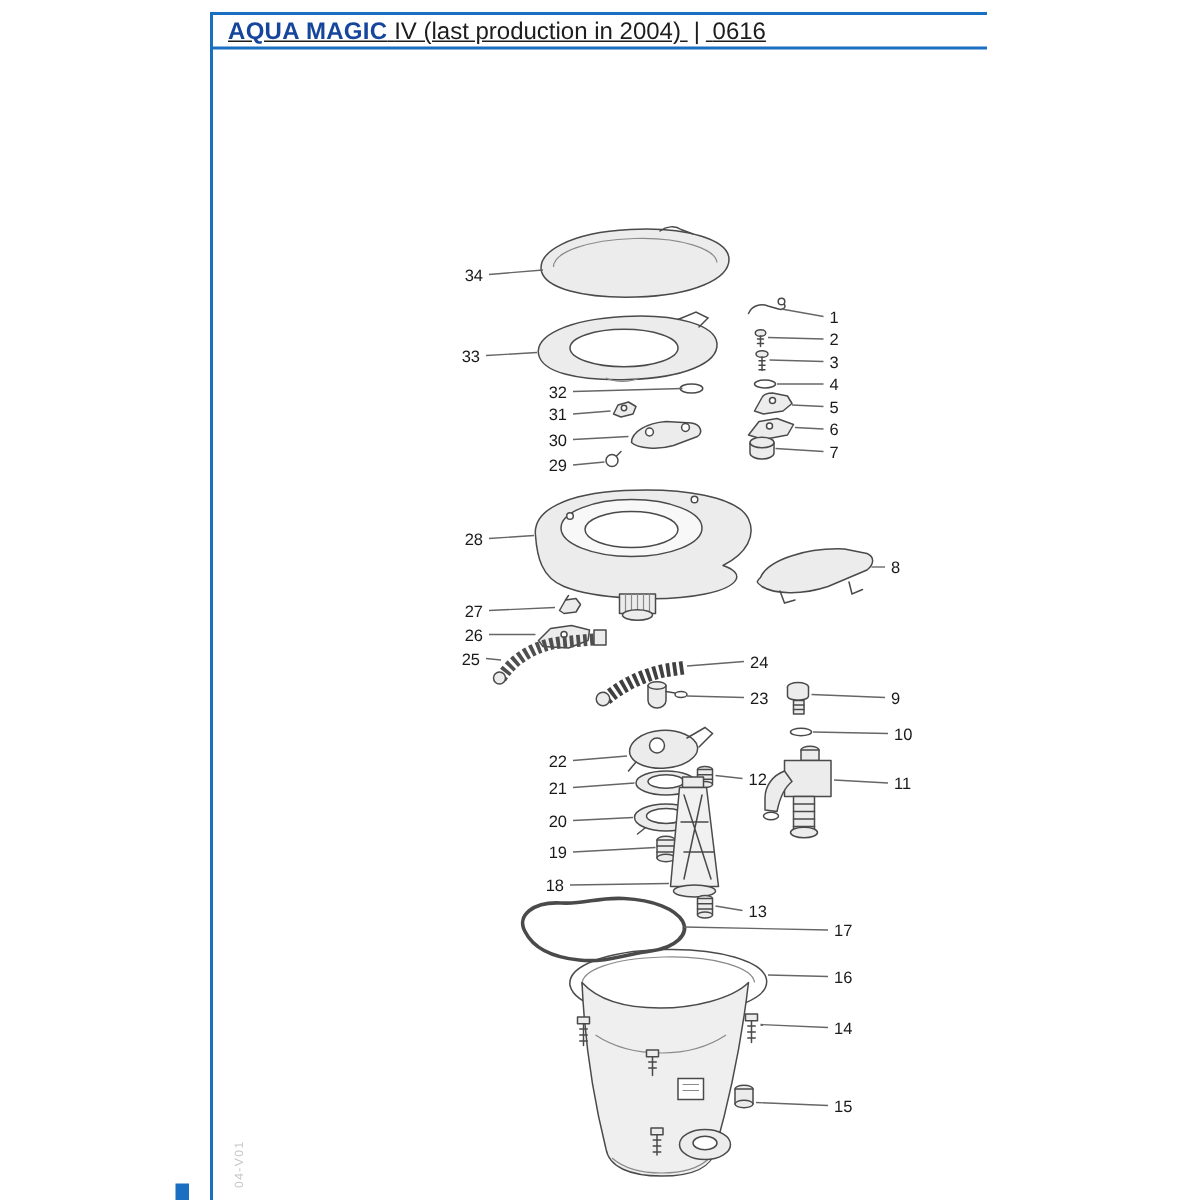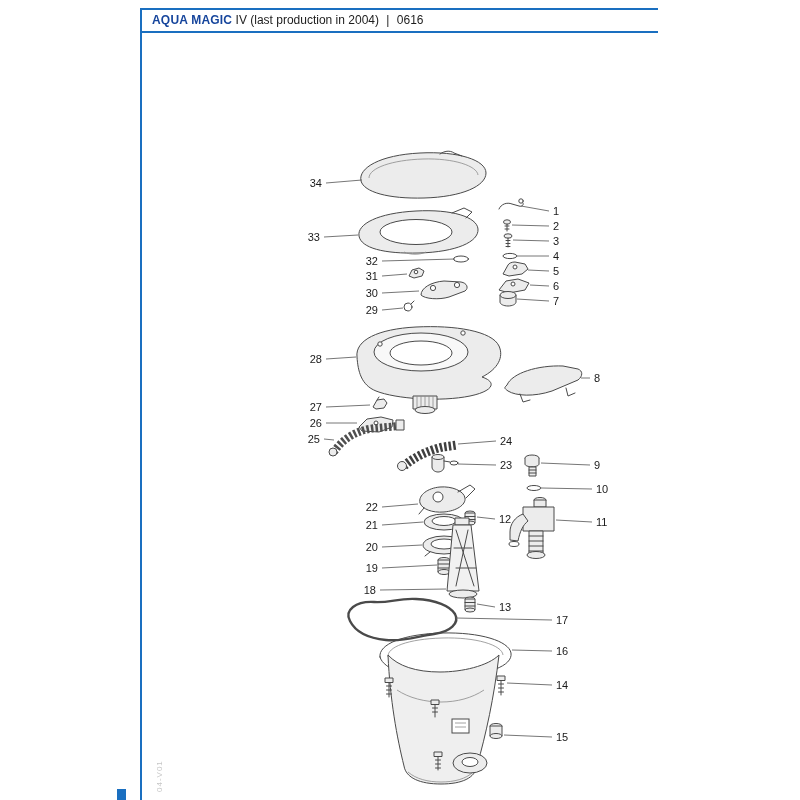--- a/index.html
+++ b/index.html
@@ -4,21 +4,21 @@
 <style>
   html,body { margin:0; padding:0; background:#fff; }
   .page {
     position:relative; width:800px; height:800px; background:#fff;
     font-family:"Liberation Sans", sans-serif; overflow:hidden;
   }
   .vline  { position:absolute; left:140px; top:8px; bottom:0; width:2px; background:var(--accent-blue,#1a6fc0); }
   .hrule  { position:absolute; left:140px; width:518px; height:2px; background:var(--accent-blue,#1a6fc0); }
   .hrule.top    { top:8px; }
   .hrule.bottom { top:31px; }
-  .title-row { position:absolute; left:152px; top:13px; font-size:12px; color:#1d1d1d; white-space:nowrap; }
+  .title-row { position:absolute; left:152px; top:13px; font-size:16px; color:#1d1d1d; white-space:nowrap;text-decoration:underline; }
   .brand { font-weight:bold; color:var(--brand-navy,#16459c); letter-spacing:0.2px; }
   .model, .sep, .code { color:#1d1d1d; }
   .sep { margin:0 4px; }
   .side-code {
     position:absolute; left:155px; top:792px; transform:rotate(-90deg); transform-origin:0 0;
     font-size:8px; color:#c6c6c6; letter-spacing:1px; white-space:nowrap;
   }
   .corner-mark { position:absolute; left:117px; top:789px; width:9px; height:11px; background:var(--accent-blue,#1a6fc0); }
 
   svg.diagram { position:absolute; left:0; top:0; width:800px; height:800px; }

